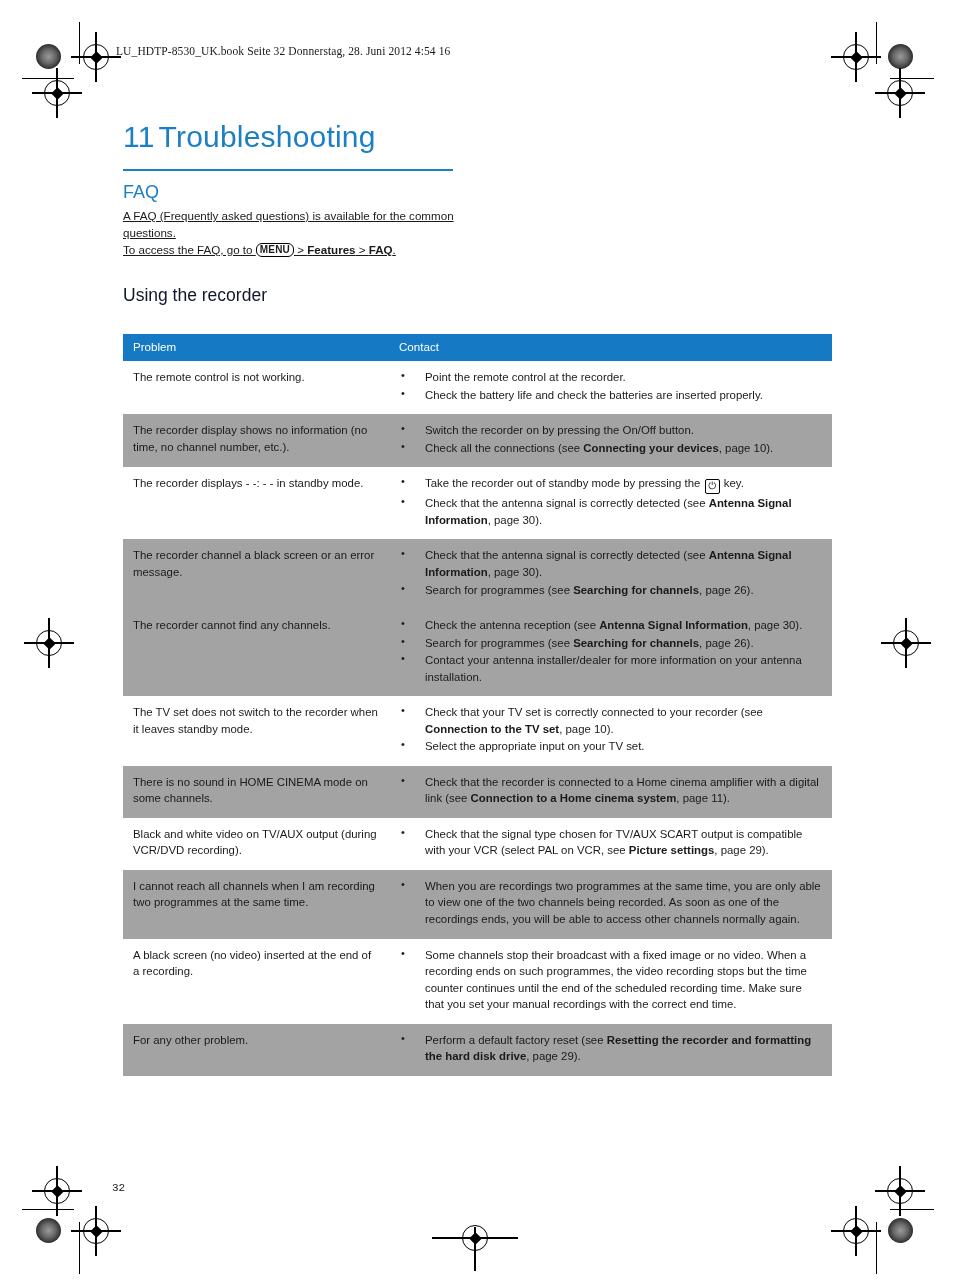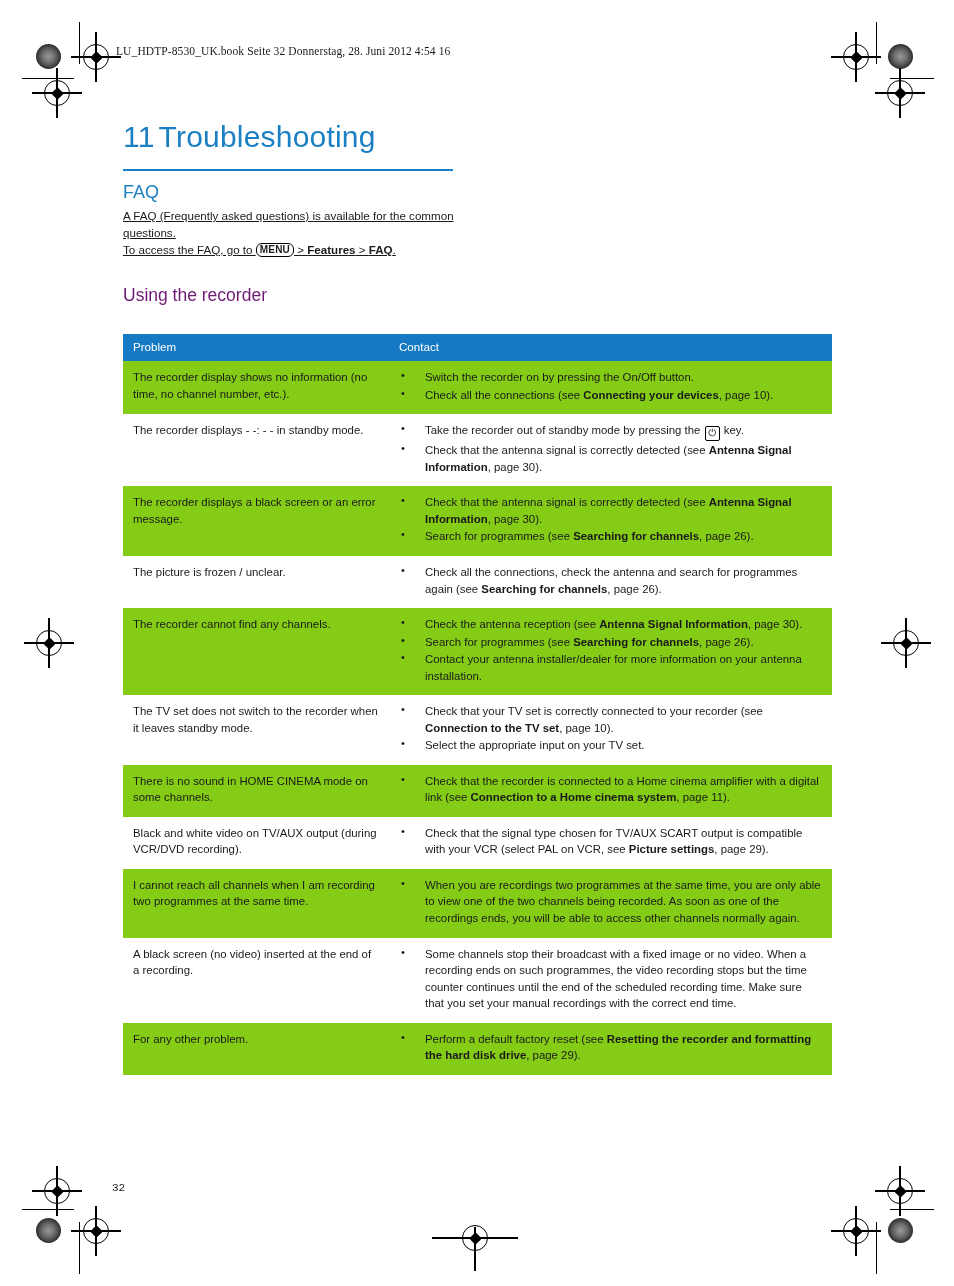--- a/index.html
+++ b/index.html
@@ -133,21 +133,21 @@
     padding: 0px 3px;
     font-size: 10px;
     font-weight: bold;
     line-height: 1.25;
     vertical-align: 1px;
     letter-spacing: 0.2px;
   }
   .intro b { font-weight: bold; }
 
   .h3 {
-    color: #701a75;
+    color: #0f172a;
     font-size: 17.5px;
     font-weight: normal;
     margin: 27px 0 0 0;
     line-height: 1.2;
   }
 
   
   table.tbl {
     border-collapse: collapse;
     width: 709px;
@@ -164,21 +164,21 @@
     line-height: 1.2;
   }
   table.tbl th.c1 { width: 246px; }
   table.tbl td {
     vertical-align: top;
     font-size: 11.4px;
     line-height: 1.45;
     padding: 8px 10px 10px 10px;
     color: #1a1a1a;
   }
-  tr.alt td { background: #84cc16; }
+  tr.alt td { background: #a3a3a3; }
   tr.plain td { background: #ffffff; }
 
   td.problem { padding-right: 6px; }
   td.solution { padding-left: 0px; }
 
   ul.bul {
     list-style: none;
     margin: 0;
     padding: 0;
   }
@@ -325,52 +325,53 @@
     <h3 class="h3">Using the recorder</h3>
 
     <table class="tbl">
       <thead>
         <tr>
           <th class="c1">Problem</th>
           <th class="c2">Contact</th>
         </tr>
       </thead>
       <tbody id="tbody">
+          <tr class="plain">
+            <td class="problem">The remote control is not working.</td>
+            <td class="solution">
+              <ul class="bul">
+                <li>Point the remote control at the recorder.</li>
+                <li>Check the battery life and check the batteries are inserted properly.</li>
+              </ul>
+            </td>
+          </tr>
           <tr class="alt">
             <td class="problem">The recorder display shows no information (no time, no channel number, etc.).</td>
             <td class="solution">
               <ul class="bul">
                 <li>Switch the recorder on by pressing the On/Off button.</li>
                 <li>Check all the connections (see <b>Connecting your devices</b>, page 10).</li>
               </ul>
             </td>
           </tr>
           <tr class="plain">
             <td class="problem">The recorder displays - -: - - in standby mode.</td>
             <td class="solution">
               <ul class="bul">
                 <li>Take the recorder out of standby mode by pressing the <span class="powerkey">⏻</span> key.</li>
                 <li>Check that the antenna signal is correctly detected (see <b>Antenna Signal Information</b>, page 30).</li>
               </ul>
             </td>
           </tr>
           <tr class="alt">
-            <td class="problem">The recorder displays a black screen or an error message.</td>
+            <td class="problem">The recorder channel a black screen or an error message.</td>
             <td class="solution">
               <ul class="bul">
                 <li>Check that the antenna signal is correctly detected (see <b>Antenna Signal Information</b>, page 30).</li>
                 <li>Search for programmes (see <b>Searching for channels</b>, page 26).</li>
-              </ul>
-            </td>
-          </tr>
-          <tr class="plain">
-            <td class="problem">The picture is frozen / unclear.</td>
-            <td class="solution">
-              <ul class="bul">
-                <li>Check all the connections, check the antenna and search for programmes again (see <b>Searching for channels</b>, page 26).</li>
               </ul>
             </td>
           </tr>
           <tr class="alt">
             <td class="problem">The recorder cannot find any channels.</td>
             <td class="solution">
               <ul class="bul">
                 <li>Check the antenna reception (see <b>Antenna Signal Information</b>, page 30).</li>
                 <li>Search for programmes (see <b>Searching for channels</b>, page 26).</li>
                 <li>Contact your antenna installer/dealer for more information on your antenna installation.</li>

